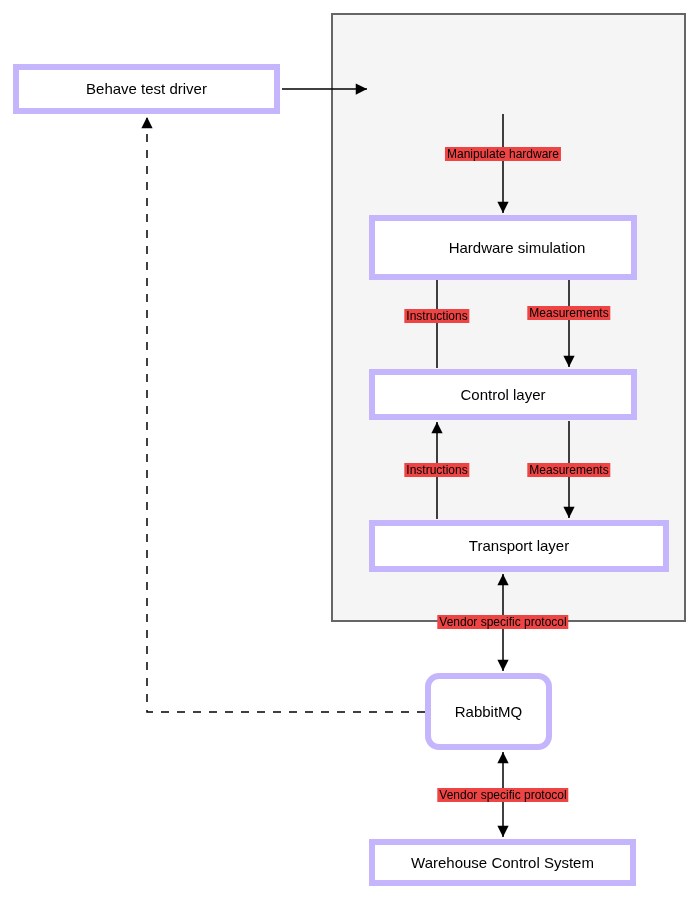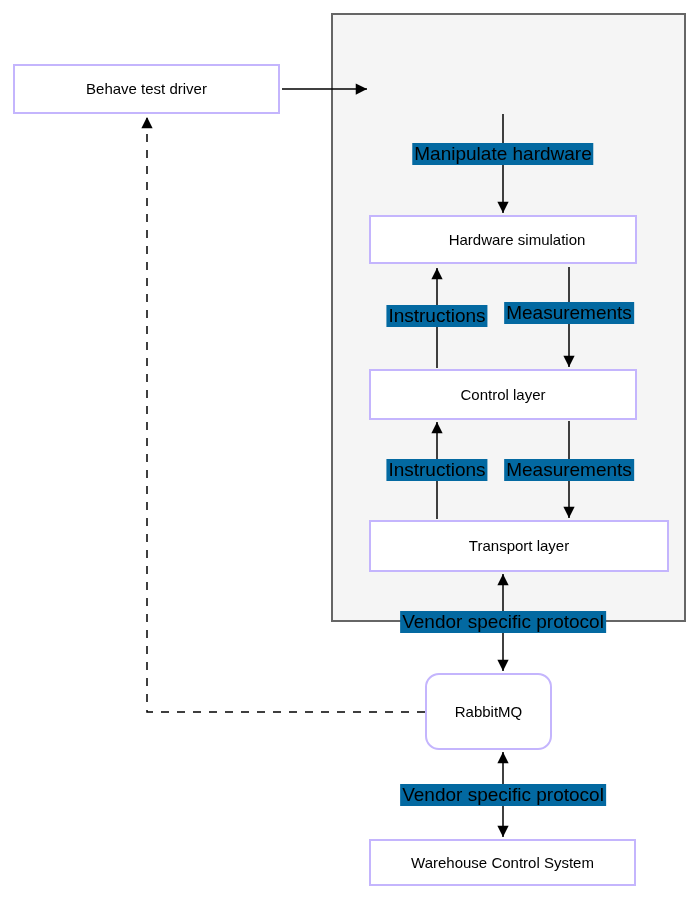--- a/index.html
+++ b/index.html
@@ -19,49 +19,49 @@
     position: absolute;
     left: 331px; top: 13px;
     width: 355px; height: 609px;
     background: #f5f5f5;
     border: 2px solid #666666;
     box-sizing: border-box;
   }
   .node {
     position: absolute;
     background: #ffffff;
-    border: 2px solid #c4b5fd;
+    border: 6px solid #c4b5fd;
     box-sizing: border-box;
     display: flex;
     align-items: center;
     justify-content: center;
     font-size: 15px;
     color: #000000;
     text-align: center;
     line-height: 1.2;
   }
   .node.rounded { border-radius: 14px; }
   #node-behave   { left: 13px;  top: 64px;  width: 267px; height: 50px; }
   #node-restapi  { left: 369px; top: 63px;  width: 268px; height: 50px; }
-  #node-hwsim    { left: 369px; top: 215px; width: 268px; height: 49px; padding-left: 28px; }
+  #node-hwsim    { left: 369px; top: 215px; width: 268px; height: 65px; padding-left: 28px; }
   #node-control  { left: 369px; top: 369px; width: 268px; height: 51px; }
   #node-transport{ left: 369px; top: 520px; width: 300px; height: 52px; }
   #node-rabbitmq { left: 425px; top: 673px; width: 127px; height: 77px; }
   #node-wcs      { left: 369px; top: 839px; width: 267px; height: 47px; }
   .edges {
     position: absolute;
     left: 0; top: 0;
     pointer-events: none;
   }
   .edge-label {
     position: absolute;
     transform: translate(-50%, -50%);
-    background: #0369a1;
+    background: #ef4444;
     padding: 0 2px;
-    font-size: 19px;
+    font-size: 12px;
     color: #000000;
     white-space: nowrap;
   }
   #lbl-manipulate { left: 503px; top: 154px; }
   #lbl-instr1     { left: 437px; top: 316px; }
   #lbl-meas1      { left: 569px; top: 313px; }
   #lbl-instr2     { left: 437px; top: 470px; }
   #lbl-meas2      { left: 569px; top: 470px; }
   #lbl-vendor1    { left: 503px; top: 622px; }
   #lbl-vendor2    { left: 503px; top: 795px; }

